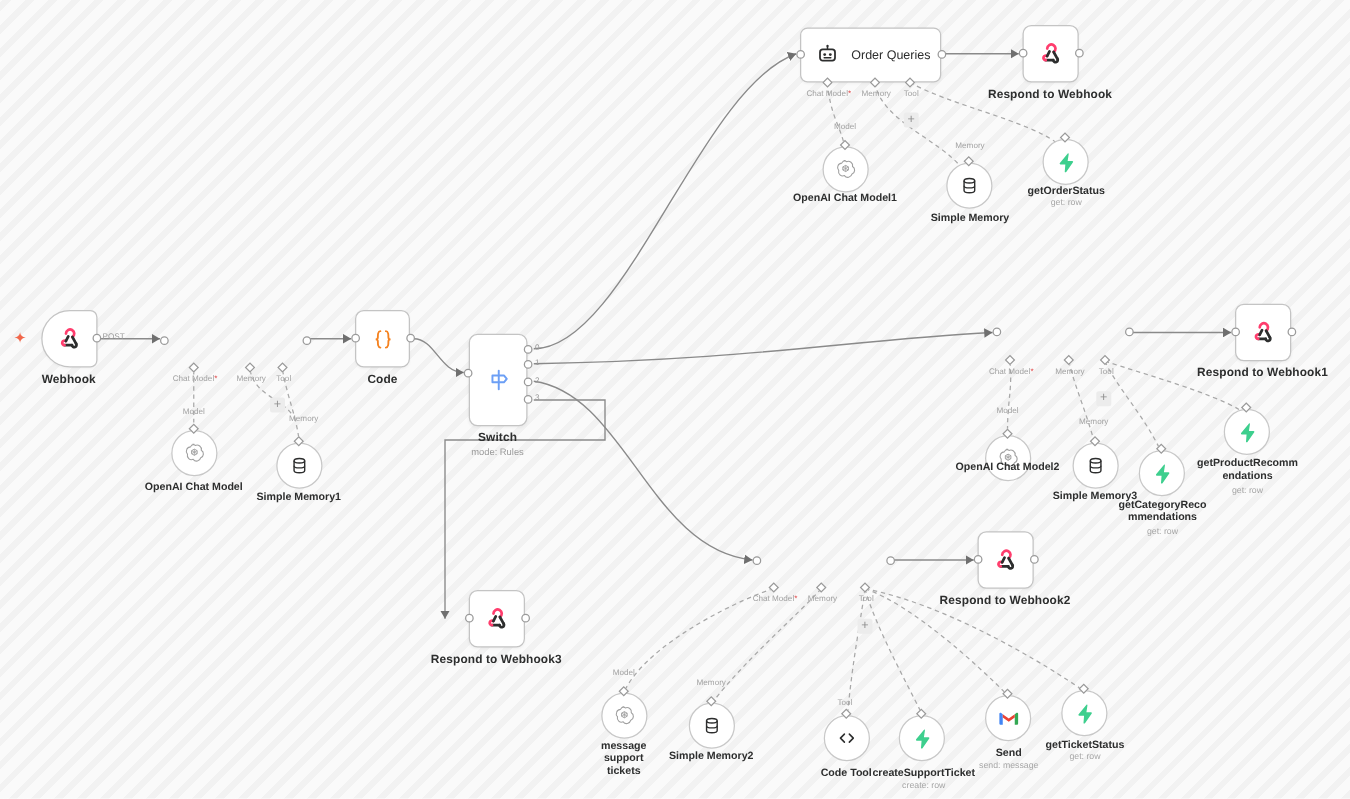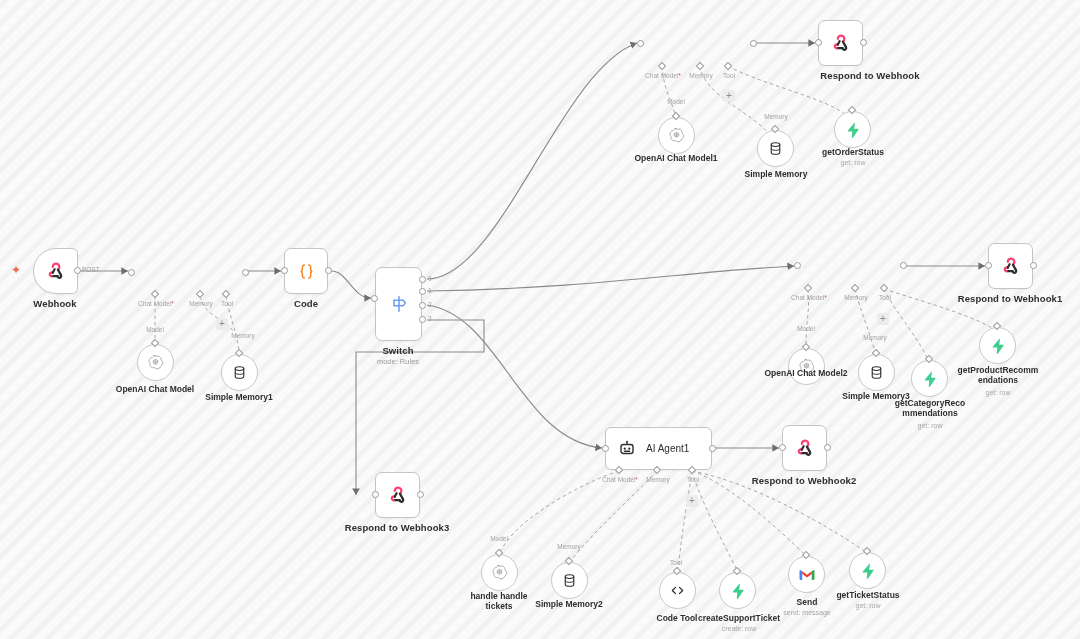--- a/index.html
+++ b/index.html
@@ -294,20 +294,31 @@
   <div class="port" style="left:419px; top:288px;"></div>
   <div class="port" style="left:419px; top:302px;"></div>
   <div class="port" style="left:419px; top:316px;"></div>
   <div class="port-label-out" style="left:428px; top:275px;">0</div>
   <div class="port-label-out" style="left:428px; top:287px;">1</div>
   <div class="port-label-out" style="left:428px; top:301px;">2</div>
   <div class="port-label-out" style="left:428px; top:315px;">3</div>
   <div class="node-label" style="left:398px; top:345px;">Switch</div>
   <div class="node-sublabel" style="left:398px; top:357px;">mode: Rules</div>
 
+  <div class="node" style="left:640px; top:22px; width:113px; height:44px; padding-left:12px; gap:10px;">
+    <svg class="icon" width="18" height="18" viewBox="0 0 24 24">
+      <path d="M12 2.5 L12 5" stroke="#2d2e2e" stroke-width="1.7" stroke-linecap="round" fill="none"></path>
+      <circle cx="12" cy="2.3" r="1.2" fill="#2d2e2e"></circle>
+      <rect x="4" y="6" width="16" height="12" rx="3" fill="none" stroke="#2d2e2e" stroke-width="1.9"></rect>
+      <circle cx="9" cy="11.5" r="1.5" fill="#2d2e2e"></circle>
+      <circle cx="15" cy="11.5" r="1.5" fill="#2d2e2e"></circle>
+      <path d="M8.5 15 L15.5 15" stroke="#2d2e2e" stroke-width="1.7" stroke-linecap="round"></path>
+    </svg>
+    <span class="agent-title">Order Queries</span>
+  </div>
   <div class="port" style="left:637px; top:40px;"></div>
   <div class="port" style="left:750px; top:40px;"></div>
   <div class="port-diamond" style="left:659px; top:63px;"></div>
   <div class="port-diamond" style="left:697px; top:63px;"></div>
   <div class="port-diamond" style="left:725px; top:63px;"></div>
   <div class="port-name" style="left:663px; top:72px;">Chat&nbsp;Model<span class="req">*</span></div>
   <div class="port-name" style="left:701px; top:72px;">Memory</div>
   <div class="port-name" style="left:729px; top:72px;">Tool</div>
   <div class="plus-box" style="left:723px; top:90px;">+</div>
   <div class="edge-name" style="left:676px; top:98px;">Model</div>
@@ -347,21 +358,21 @@
       <path d="M8.5 7.5a3.6 3.6 0 1 1 5.6 3.0" fill="none" stroke="#ff3d6d" stroke-width="2.4" stroke-linecap="round"></path>
       <path d="M14.1 10.5 L17.3 16.2" fill="none" stroke="#2d2e2e" stroke-width="2.4" stroke-linecap="round"></path>
       <path d="M17.3 16.2 a2 2 0 1 1 -3.6 1.4" fill="none" stroke="#2d2e2e" stroke-width="2.4" stroke-linecap="round"></path>
       <path d="M13.7 17.6 L7.2 17.6" fill="none" stroke="#2d2e2e" stroke-width="2.4" stroke-linecap="round"></path>
       <path d="M7.2 17.6 a2 2 0 1 1 1.2 -3.6" fill="none" stroke="#ff3d6d" stroke-width="2.4" stroke-linecap="round"></path>
       <path d="M8.4 14.0 L10.5 10.0" fill="none" stroke="#2d2e2e" stroke-width="2.4" stroke-linecap="round"></path>
     </svg>
   </div>
   <div class="port" style="left:815px; top:39px;"></div>
   <div class="port" style="left:860px; top:39px;"></div>
-  <div class="node-label" style="left:840px; top:70px;margin-left:30px;">Respond to Webhook</div>
+  <div class="node-label" style="left:840px; top:70px;">Respond to Webhook</div>
 
   <div class="port" style="left:794px; top:262px;"></div>
   <div class="port" style="left:900px; top:262px;"></div>
   <div class="port-diamond" style="left:805px; top:285px;"></div>
   <div class="port-diamond" style="left:852px; top:285px;"></div>
   <div class="port-diamond" style="left:881px; top:285px;"></div>
   <div class="port-name" style="left:809px; top:294px;">Chat&nbsp;Model<span class="req">*</span></div>
   <div class="port-name" style="left:856px; top:294px;">Memory</div>
   <div class="port-name" style="left:885px; top:294px;">Tool</div>
   <div class="plus-box" style="left:877px; top:313px;">+</div>
@@ -413,31 +424,20 @@
       <path d="M17.3 16.2 a2 2 0 1 1 -3.6 1.4" fill="none" stroke="#2d2e2e" stroke-width="2.4" stroke-linecap="round"></path>
       <path d="M13.7 17.6 L7.2 17.6" fill="none" stroke="#2d2e2e" stroke-width="2.4" stroke-linecap="round"></path>
       <path d="M7.2 17.6 a2 2 0 1 1 1.2 -3.6" fill="none" stroke="#ff3d6d" stroke-width="2.4" stroke-linecap="round"></path>
       <path d="M8.4 14.0 L10.5 10.0" fill="none" stroke="#2d2e2e" stroke-width="2.4" stroke-linecap="round"></path>
     </svg>
   </div>
   <div class="port" style="left:985px; top:262px;"></div>
   <div class="port" style="left:1030px; top:262px;"></div>
   <div class="node-label" style="left:1010px; top:293px;">Respond to Webhook1</div>
 
-  <div class="node" style="left:605px; top:427px; width:107px; height:43px; padding-left:12px; gap:10px;">
-    <svg class="icon" width="18" height="18" viewBox="0 0 24 24">
-      <path d="M12 2.5 L12 5" stroke="#2d2e2e" stroke-width="1.7" stroke-linecap="round" fill="none"></path>
-      <circle cx="12" cy="2.3" r="1.2" fill="#2d2e2e"></circle>
-      <rect x="4" y="6" width="16" height="12" rx="3" fill="none" stroke="#2d2e2e" stroke-width="1.9"></rect>
-      <circle cx="9" cy="11.5" r="1.5" fill="#2d2e2e"></circle>
-      <circle cx="15" cy="11.5" r="1.5" fill="#2d2e2e"></circle>
-      <path d="M8.5 15 L15.5 15" stroke="#2d2e2e" stroke-width="1.7" stroke-linecap="round"></path>
-    </svg>
-    <span class="agent-title">AI Agent1</span>
-  </div>
   <div class="port" style="left:602px; top:445px;"></div>
   <div class="port" style="left:709px; top:445px;"></div>
   <div class="port-diamond" style="left:616px; top:467px;"></div>
   <div class="port-diamond" style="left:654px; top:467px;"></div>
   <div class="port-diamond" style="left:689px; top:467px;"></div>
   <div class="port-name" style="left:620px; top:476px;">Chat&nbsp;Model<span class="req">*</span></div>
   <div class="port-name" style="left:658px; top:476px;">Memory</div>
   <div class="port-name" style="left:693px; top:476px;">Tool</div>
   <div class="plus-box" style="left:686px; top:495px;">+</div>
   <div class="edge-name" style="left:499px; top:535px;">Model</div>
@@ -445,21 +445,21 @@
   <div class="edge-name" style="left:676px; top:559px;">Tool</div>
 
   <div class="subnode" style="left:481px; top:554px;">
     <svg class="icon" width="19" height="19" viewBox="0 0 24 24">
       <path d="M12 3.2c-1.8 0-3.3 1-4 2.5-1.7.1-3.2 1.2-3.8 2.8-.7 1.6-.3 3.4.8 4.6-.4 1.6.1 3.3 1.3 4.4 1.2 1.1 3 1.4 4.5.8 1 1.3 2.7 2 4.3 1.6 1.7-.4 3-1.7 3.4-3.3 1.5-.6 2.5-2 2.6-3.6.1-1.7-.7-3.2-2.1-4 .3-1.6-.3-3.2-1.6-4.2-1.3-1-3-1.2-4.5-.6-.8-.7-1.8-1-2.9-1z" fill="none" stroke="#a0a0a0" stroke-width="1.1"></path>
       <path d="M9.2 9.5 L12 8 L14.8 9.5 L14.8 12.6 L12 14.2 L9.2 12.6 Z" fill="none" stroke="#a0a0a0" stroke-width="1"></path>
       <path d="M12 8 L12 14.2 M9.2 9.5 L14.8 12.6 M14.8 9.5 L9.2 12.6" stroke="#a0a0a0" stroke-width=".8"></path>
     </svg>
   </div>
   <div class="port-diamond" style="left:496px; top:550px;"></div>
-  <div class="subnode-label" style="left:499px; top:591px; width:60px; word-wrap:break-word; white-space:normal;">handle handle tickets</div>
+  <div class="subnode-label" style="left:499px; top:591px; width:60px; word-wrap:break-word; white-space:normal;">message support tickets</div>
 
   <div class="subnode" style="left:551px; top:562px;">
     <svg class="icon" width="17" height="17" viewBox="0 0 24 24">
       <ellipse cx="12" cy="6.5" rx="6" ry="2.6" fill="none" stroke="#2d2e2e" stroke-width="1.6"></ellipse>
       <path d="M6 6.5 L6 17.5 C6 19 8.7 20.1 12 20.1 C15.3 20.1 18 19 18 17.5 L18 6.5" fill="none" stroke="#2d2e2e" stroke-width="1.6"></path>
       <path d="M6 12 C6 13.5 8.7 14.6 12 14.6 C15.3 14.6 18 13.5 18 12" fill="none" stroke="#2d2e2e" stroke-width="1.4"></path>
     </svg>
   </div>
   <div class="port-diamond" style="left:566px; top:558px;"></div>
   <div class="subnode-label" style="left:569px; top:599px;">Simple Memory2</div>

